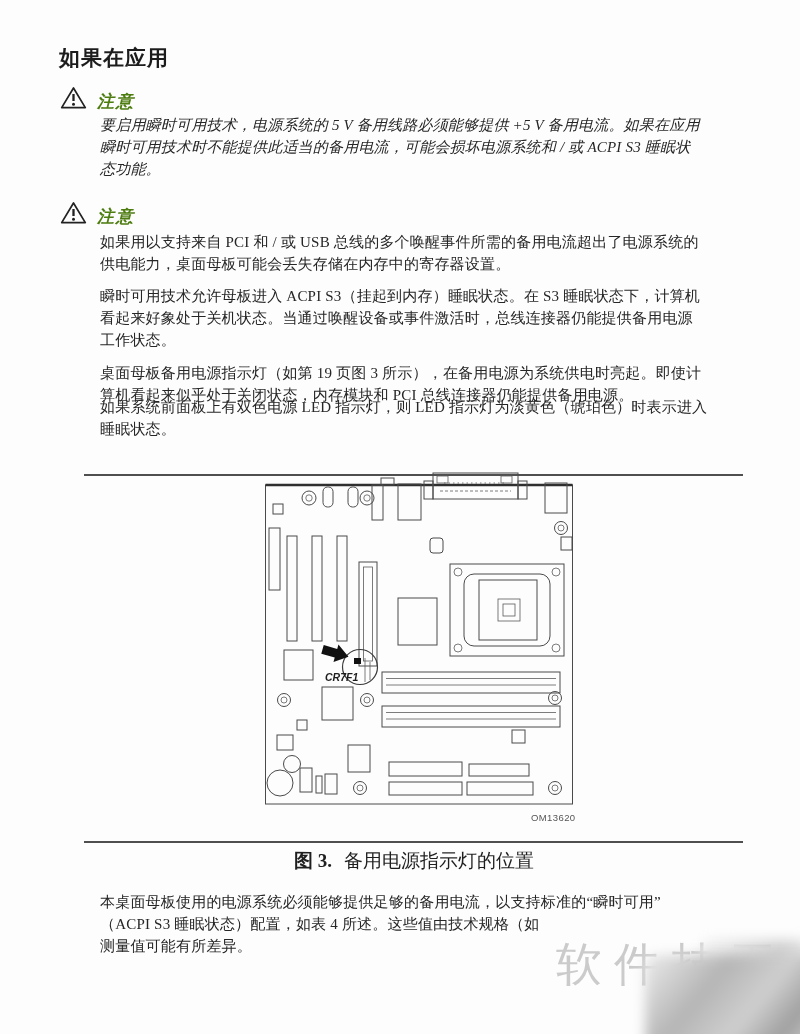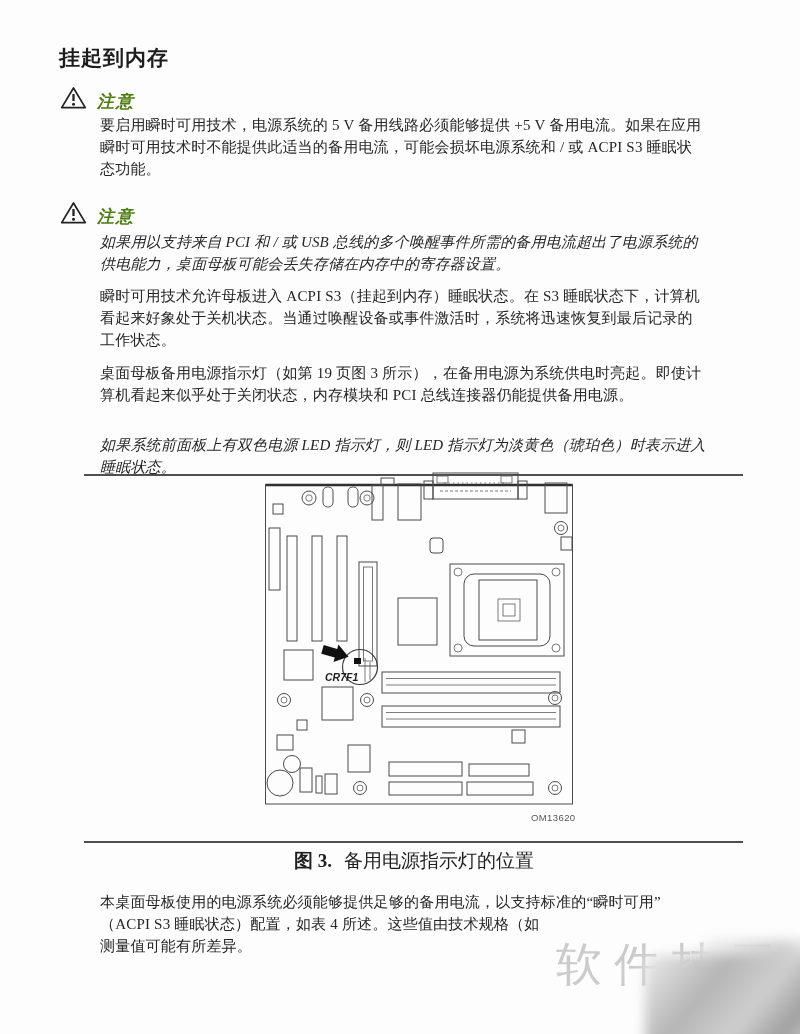--- a/index.html
+++ b/index.html
@@ -62,51 +62,51 @@
     background:linear-gradient(100deg,#f2f2f2,#d0d0d0 70%,#e8e8e8);
   }
   svg { display:block; }
   .board-line { stroke:#4a4a4a; stroke-width:1; fill:none; }
   .board-thin { stroke:#5a5a5a; stroke-width:0.8; fill:none; }
   .board-fill { fill:#111; stroke:none; }
 </style>
 </head>
 <body>
 
-<div class="abs doc-title">挂起到内存</div>
+<div class="abs doc-title">如果在应用</div>
 
 <div class="abs" style="left:60px; top:86px;">
   <svg class="caution-icon" viewBox="0 0 27 24">
     <path d="M13.5 2 L25.3 21.6 H1.7 Z" fill="none" stroke="#222" stroke-width="1.7" stroke-linejoin="round"></path>
     <line x1="13.5" y1="8" x2="13.5" y2="15" stroke="#222" stroke-width="2.3"></line>
     <circle cx="13.5" cy="18.2" r="1.5" fill="#222"></circle>
   </svg>
 </div>
 <div class="abs caution-label" style="left:97px; top:90px;">注意</div>
-<div class="abs body-text" style="top:114px;">要启用瞬时可用技术，电源系统的 5 V 备用线路必须能够提供 +5 V 备用电流。如果在应用
+<div class="abs body-text" style="top:114px;font-style:italic;">要启用瞬时可用技术，电源系统的 5 V 备用线路必须能够提供 +5 V 备用电流。如果在应用
 瞬时可用技术时不能提供此适当的备用电流，可能会损坏电源系统和 / 或 ACPI S3 睡眠状
 态功能。</div>
 
 <div class="abs" style="left:60px; top:201px;">
   <svg class="caution-icon" viewBox="0 0 27 24">
     <path d="M13.5 2 L25.3 21.6 H1.7 Z" fill="none" stroke="#222" stroke-width="1.7" stroke-linejoin="round"></path>
     <line x1="13.5" y1="8" x2="13.5" y2="15" stroke="#222" stroke-width="2.3"></line>
     <circle cx="13.5" cy="18.2" r="1.5" fill="#222"></circle>
   </svg>
 </div>
 <div class="abs caution-label" style="left:97px; top:205px;">注意</div>
-<div class="abs body-text" style="top:231px;font-style:italic;">如果用以支持来自 PCI 和 / 或 USB 总线的多个唤醒事件所需的备用电流超出了电源系统的
+<div class="abs body-text" style="top:231px;">如果用以支持来自 PCI 和 / 或 USB 总线的多个唤醒事件所需的备用电流超出了电源系统的
 供电能力，桌面母板可能会丢失存储在内存中的寄存器设置。</div>
 
 <div class="abs body-text" style="top:285px;">瞬时可用技术允许母板进入 ACPI S3（挂起到内存）睡眠状态。在 S3 睡眠状态下，计算机
-看起来好象处于关机状态。当通过唤醒设备或事件激活时，系统将迅速恢复到最后记录的
+看起来好象处于关机状态。当通过唤醒设备或事件激活时，总线连接器仍能提供备用电源
 工作状态。</div>
 <div class="abs body-text" style="top:362px;">桌面母板备用电源指示灯（如第 19 页图 3 所示），在备用电源为系统供电时亮起。即使计
 算机看起来似乎处于关闭状态，内存模块和 PCI 总线连接器仍能提供备用电源。</div>
-<div class="abs body-text" style="top:434px;font-style:italic;">如果系统前面板上有双色电源 LED 指示灯，则 LED 指示灯为淡黄色（琥珀色）时表示进入
+<div class="abs body-text" style="top:396px;">如果系统前面板上有双色电源 LED 指示灯，则 LED 指示灯为淡黄色（琥珀色）时表示进入
 睡眠状态。</div>
 
 <div class="abs rule" style="top:474px;"></div>
 <div class="abs rule" style="top:841px;"></div>
 
 <div class="abs" style="left:264px; top:470px; width:310px; height:336px;">
 <svg width="310" height="336" viewBox="0 0 310 336">
 
   <rect class="board-line" x="1.5" y="15" width="307" height="319"></rect>
   <line x1="1.5" y1="15" x2="308.5" y2="15" stroke="#2f2f2f" stroke-width="2.6"></line>

